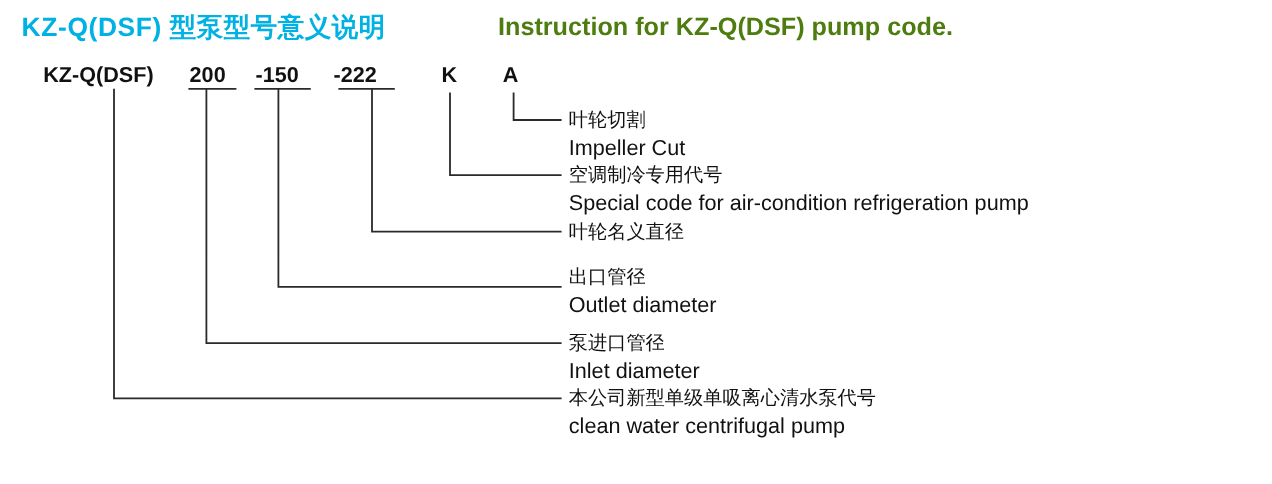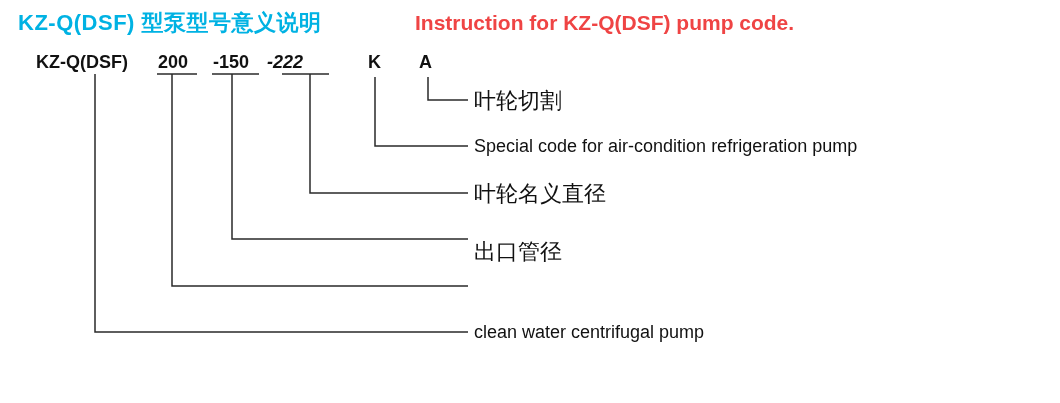--- a/index.html
+++ b/index.html
@@ -26,35 +26,35 @@
     white-space: nowrap;
     letter-spacing: 0.5px;
   }
   .title-en {
     position: absolute;
     left: 415px;
     top: 11px;
     margin: 0;
     font-size: 21px;
     font-weight: bold;
-    color: #ef4444;
+    color: #4d7c0f;
     white-space: nowrap;
   }
   .code-seg {
     position: absolute;
     top: 52px;
     font-size: 18px;
     font-weight: bold;
     color: #111111;
     white-space: nowrap;
   }
   .seg-kzq  { left: 36px;  }
   .seg-200  { left: 158px; }
   .seg-150  { left: 213px; text-align: right; }
-  .seg-222  { left: 267px; font-style: italic; }
+  .seg-222  { left: 278px; }
   .seg-k    { left: 368px; }
   .seg-a    { left: 419px; }
   .lines-svg {
     position: absolute;
     left: 0;
     top: 0;
     width: 1060px;
     height: 403px;
     pointer-events: none;
   }
@@ -62,33 +62,33 @@
     fill: none;
     stroke: #2a2a2a;
     stroke-width: 1.5;
   }
   .label-group {
     position: absolute;
     left: 474px;
     color: #111111;
   }
   .label-cn {
-    font-size: 22px;
+    font-size: 16px;
     line-height: 23px;
     white-space: nowrap;
   }
   .label-en {
     font-size: 18px;
     line-height: 23px;
     white-space: nowrap;
   }
   .g1 { top: 89px; }
   .g2 { top: 135px; }
   .g3 { top: 182px; }
-  .g4 { top: 240px; }
+  .g4 { top: 220px; }
   .g5 { top: 275px; }
   .g6 { top: 321px; }
 </style>
 </head>
 <body>
 
 <div class="canvas">
 
   <h1 class="title-cn">KZ-Q(DSF) 型泵型号意义说明</h1>
   <h1 class="title-en">Instruction for KZ-Q(DSF) pump code.</h1>
@@ -109,32 +109,40 @@
 
   <div class="code-seg seg-kzq">KZ-Q(DSF)</div>
   <div class="code-seg seg-200">200</div>
   <div class="code-seg seg-150">-150</div>
   <div class="code-seg seg-222">-222</div>
   <div class="code-seg seg-k">K</div>
   <div class="code-seg seg-a">A</div>
 
   <div class="label-group g1">
     <div class="label-cn">叶轮切割</div>
+    <div class="label-en">Impeller Cut</div>
   </div>
 
   <div class="label-group g2">
+    <div class="label-cn">空调制冷专用代号</div>
     <div class="label-en">Special code for air-condition refrigeration pump</div>
   </div>
 
   <div class="label-group g3">
     <div class="label-cn">叶轮名义直径</div>
   </div>
 
   <div class="label-group g4">
     <div class="label-cn">出口管径</div>
+    <div class="label-en">Outlet diameter</div>
   </div>
 
+  <div class="label-group g5">
+    <div class="label-cn">泵进口管径</div>
+    <div class="label-en">Inlet diameter</div>
+  </div>
 
   <div class="label-group g6">
+    <div class="label-cn">本公司新型单级单吸离心清水泵代号</div>
     <div class="label-en">clean water centrifugal pump</div>
   </div>
 
 </div>
 
 </body></html>

